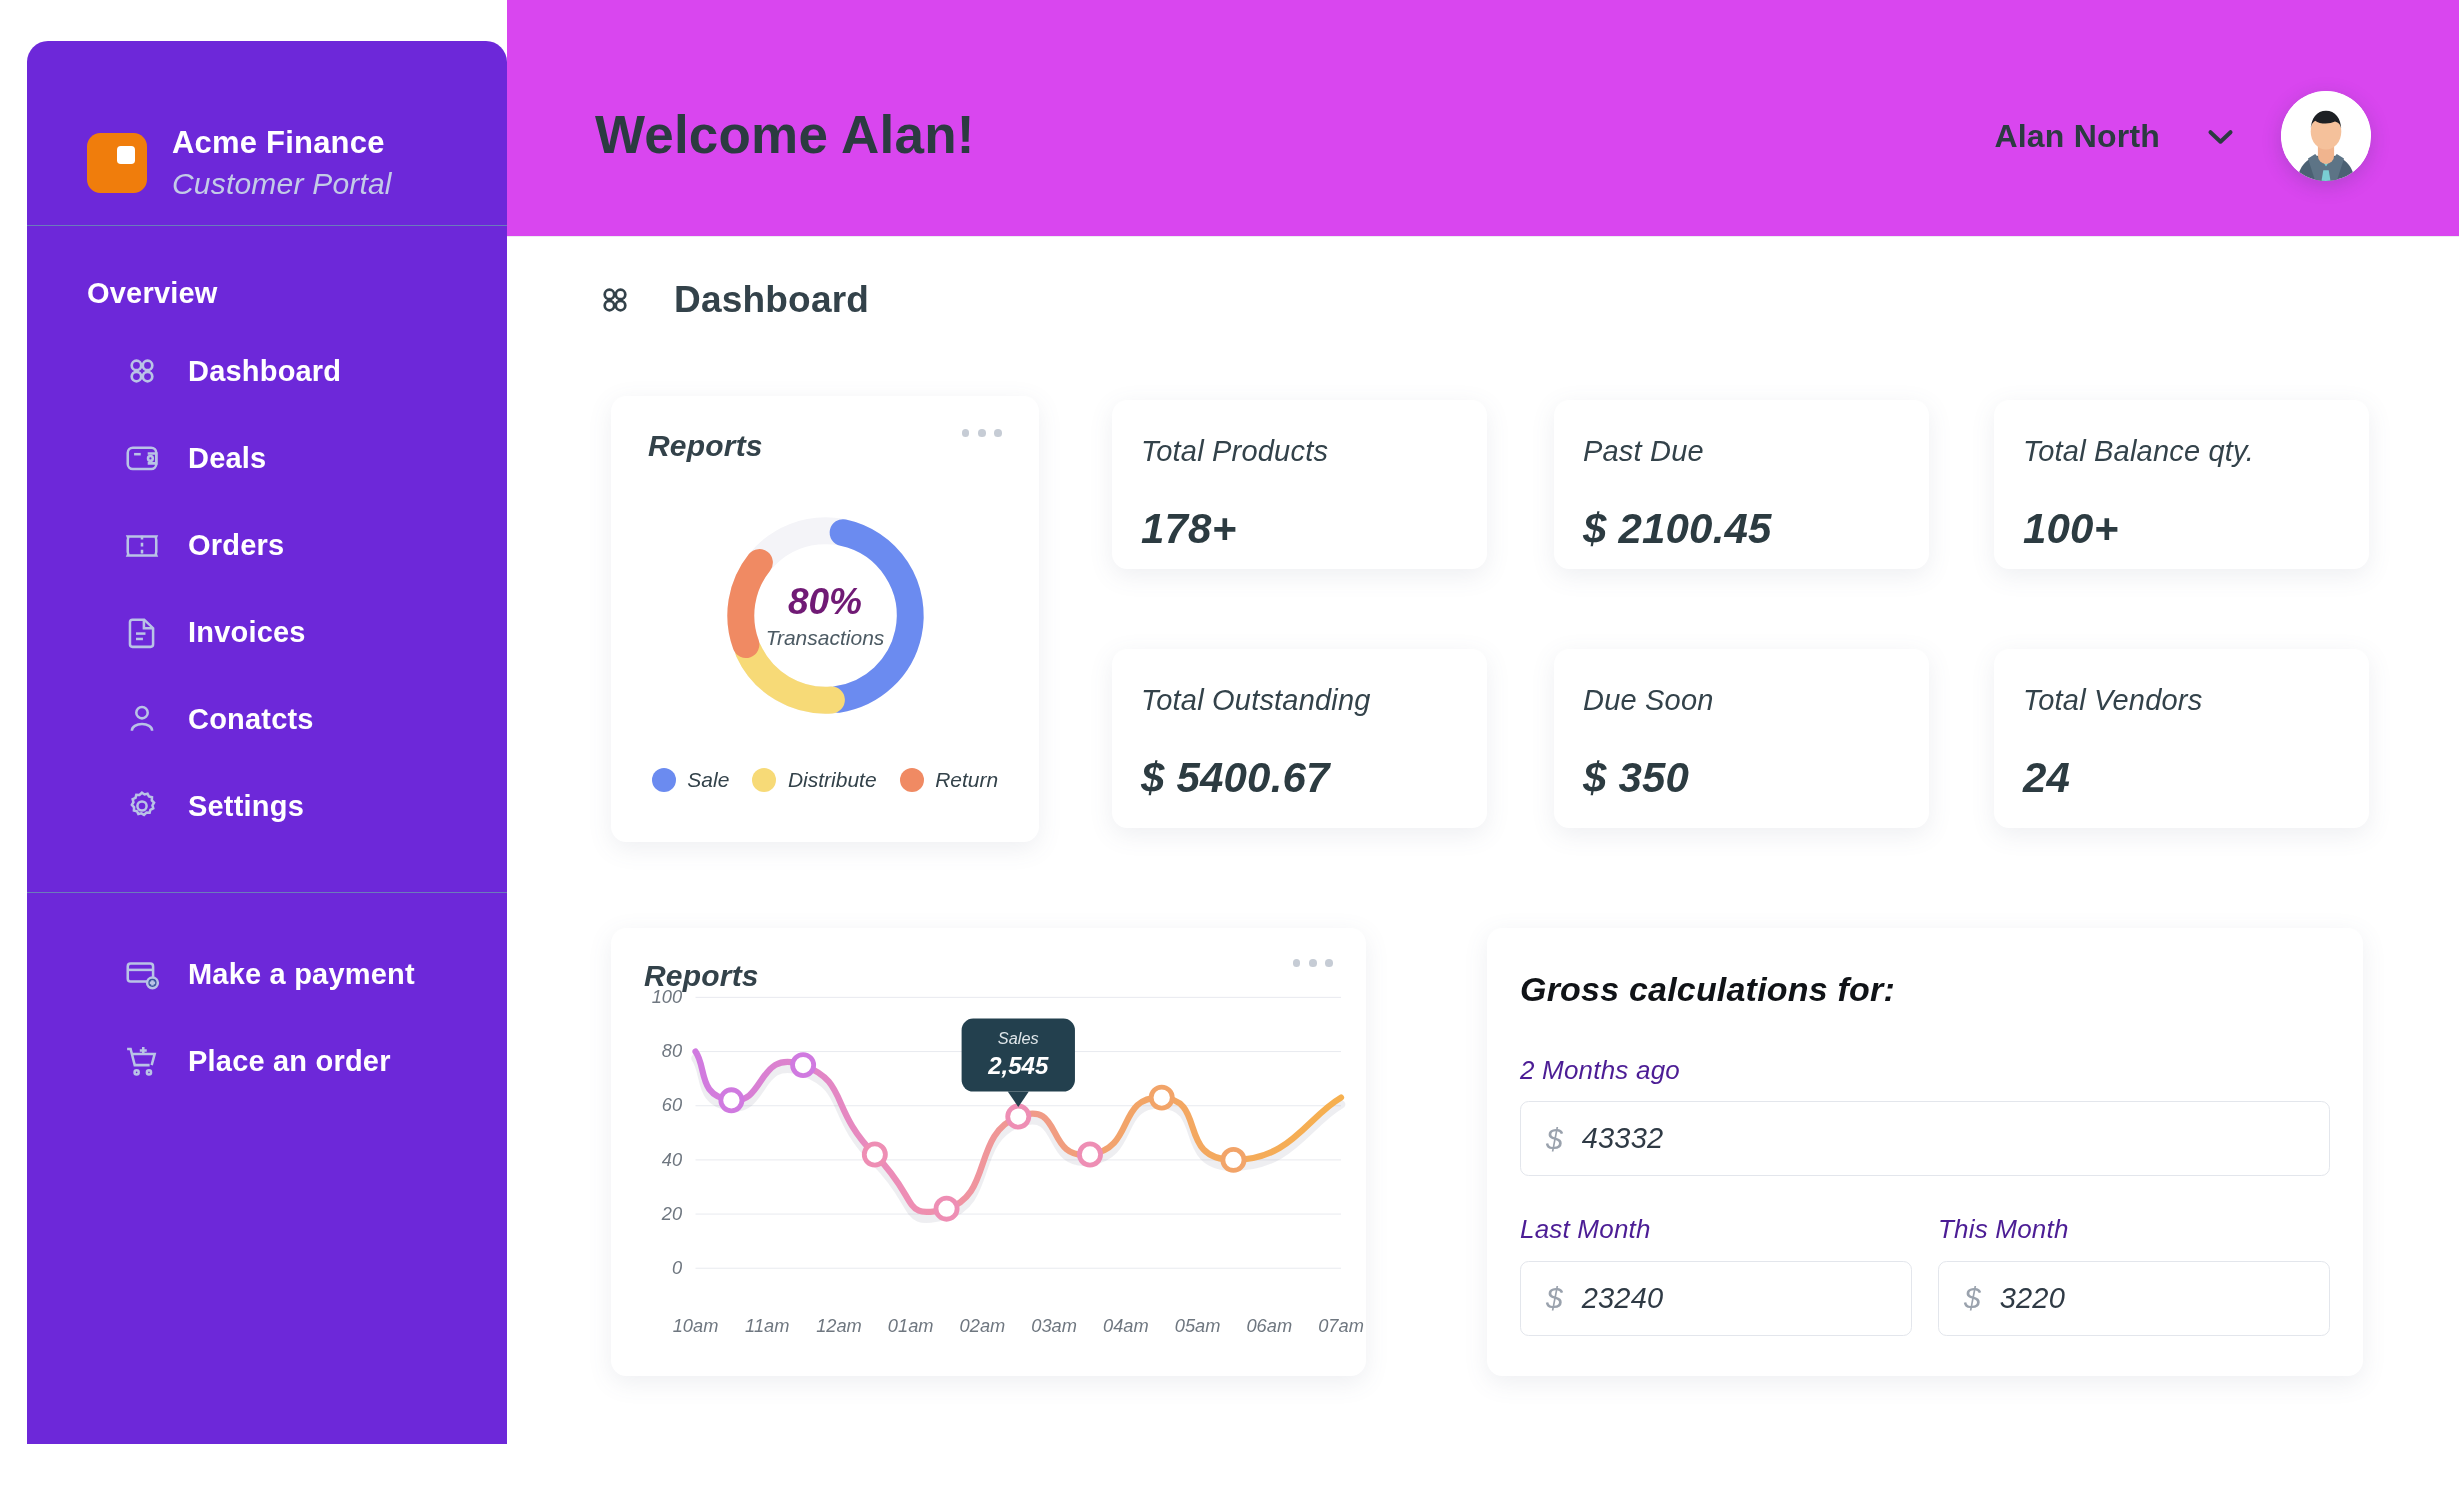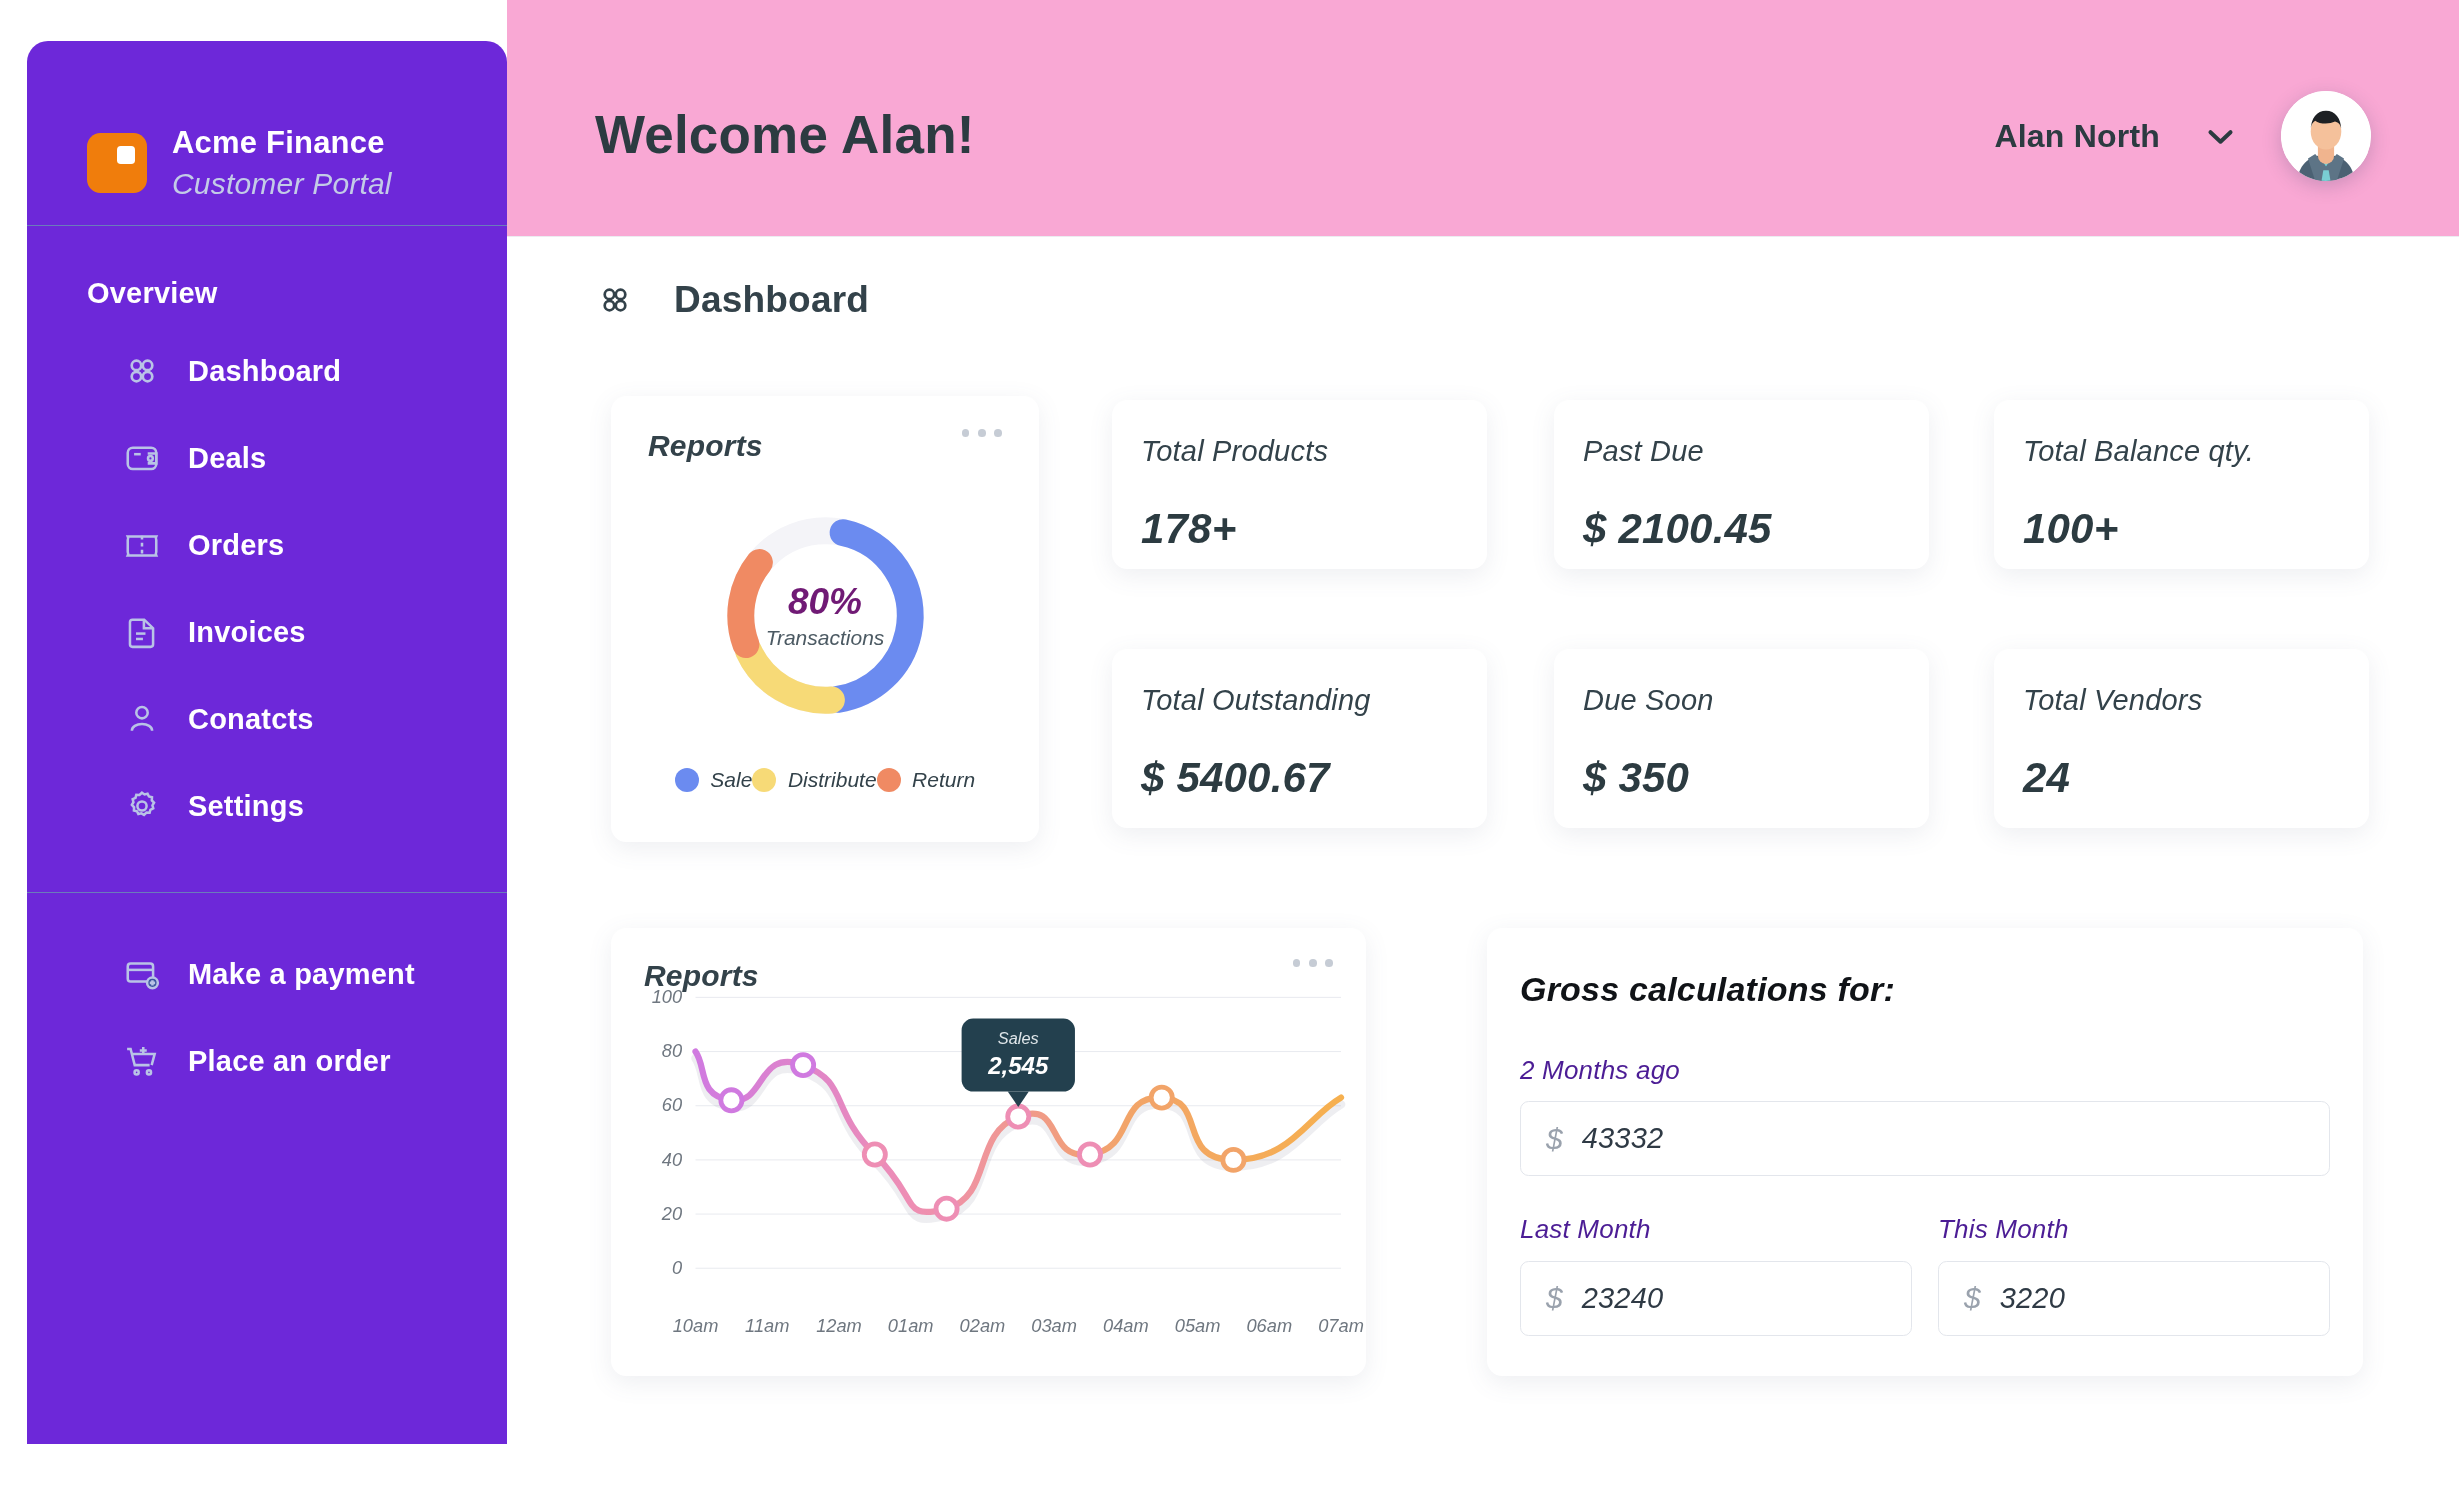--- a/index.html
+++ b/index.html
@@ -43,21 +43,21 @@
     padding: 0 0 0 96px; height: 87px;
     font-size: 29px; font-weight: bold; color: #ffffff; letter-spacing: 0.2px;
     cursor: pointer;
   }
   .side-item .ico { width: 38px; height: 38px; flex: none; display: block; }
   .side-item .ico svg { display: block; width: 38px; height: 38px; }
 
   
   #topbar {
     position: absolute; left: 507px; top: 0; width: 1952px; height: 237px;
-    border-bottom: 1px solid #ececf1; background: #f9a8d4;
+    border-bottom: 1px solid #ececf1; background: #d946ef;
   }
   #welcome {
     position: absolute; left: 88px; top: 104px;
     font-size: 53px; font-weight: bold; color: #2c3b41; letter-spacing: 0.2px;
   }
   #user-area {
     position: absolute; right: 88px; top: 91px;
     display: flex; align-items: center; gap: 42px;
   }
   #user-name { font-size: 32px; font-weight: bold; color: #2c3b41; letter-spacing: 0.2px; }
@@ -83,21 +83,21 @@
   }
   .card-title { font-size: 30px; font-weight: bold; color: #33424a; letter-spacing: 0.2px; }
   .card-head { display: flex; justify-content: space-between; align-items: flex-start; }
   #donut-wrap { position: relative; width: 231px; height: 231px; margin: 37px auto 0; }
   #donut-center {
     position: absolute; inset: 0; display: flex; flex-direction: column;
     align-items: center; justify-content: center; gap: 3.8px;
   }
   #donut-pct { font-size: 37px; font-weight: bold; color: #701a75; }
   #donut-label { font-size: 21px; color: #4c5a63; }
-  #donut-legend { display: flex; justify-content: center; margin-top: 37px; padding: 0 3.8px; }
+  #donut-legend { display: flex; justify-content: space-between; margin-top: 37px; padding: 0 3.8px; }
   .lg { display: flex; align-items: center; gap: 11.5px; font-size: 21px; color: #33424a; }
   .lg .sw { width: 24px; height: 24px; border-radius: 50%; display: block; flex: none; }
 
   .stat { position: absolute; padding: 35px 29px; }
   .stat .lbl { font-size: 29px; color: #33424a; letter-spacing: 0.2px; }
   .stat .val { font-size: 42px; font-weight: bold; color: #2c3b41; margin-top: 37px; letter-spacing: 0.2px; }
 
   #reports-line {
     position: absolute; left: 611px; top: 928px; width: 755px; height: 448px;
     padding: 31px 33px 0 33px;

